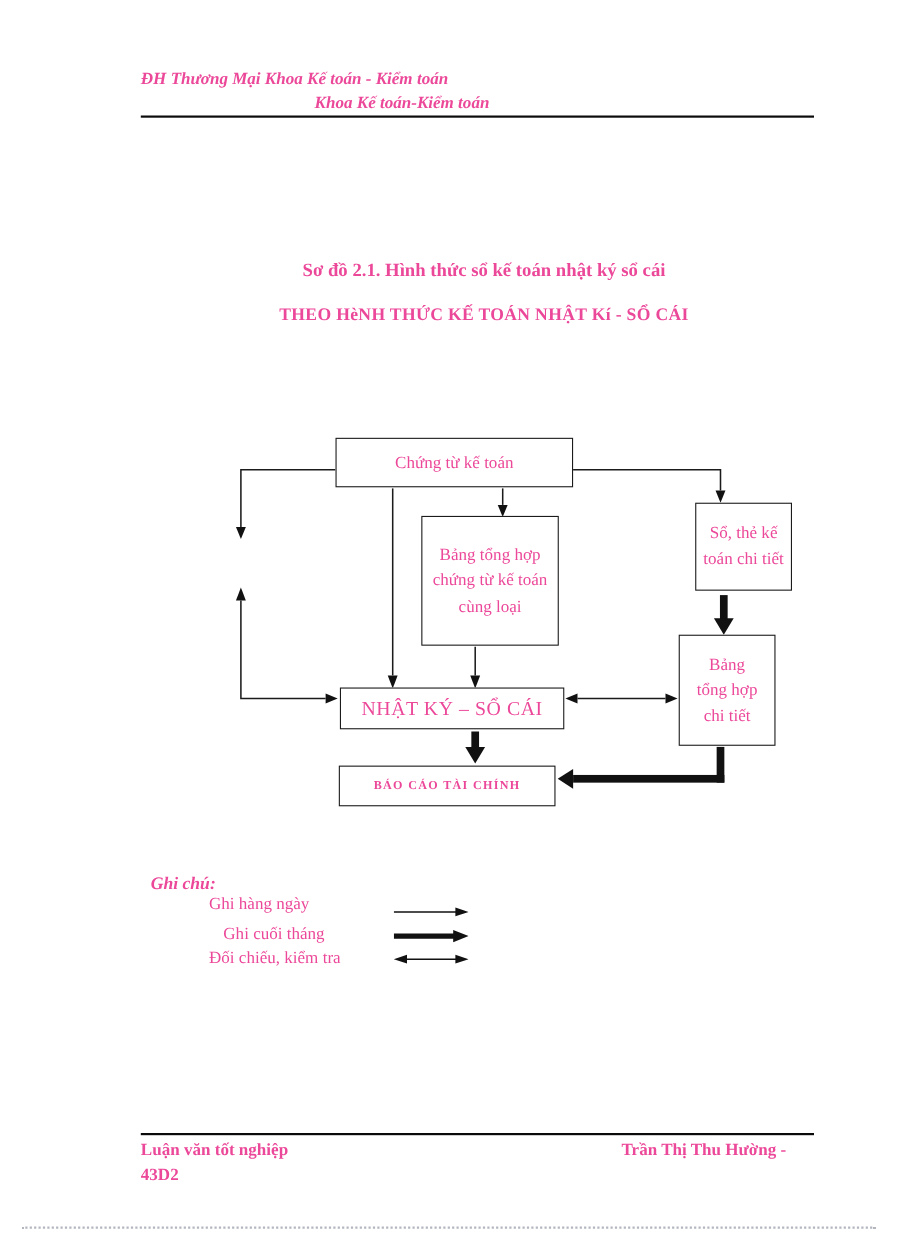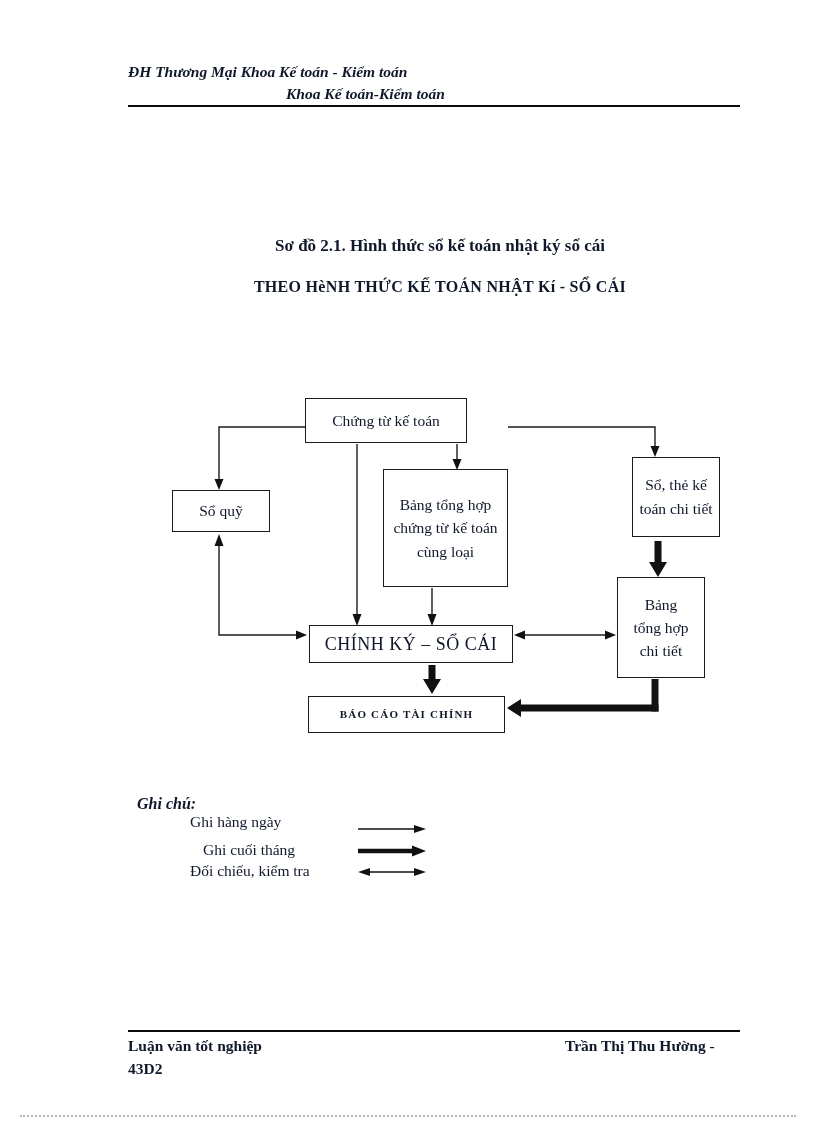--- a/index.html
+++ b/index.html
@@ -1,33 +1,33 @@
 <!DOCTYPE html>
 <html><head>
 <meta charset="utf-8">
 <style>
   html,body { margin:0; padding:0; background:#ffffff; }
   .page {
     position:relative; width:816px; height:1123px; margin:0 auto;
-    background:#ffffff; color:#0f172a;
+    background:#ffffff; color:#ec4899;
     font-family:"Liberation Serif", serif;
     overflow:hidden;
   }
   .abs { position:absolute; }
   .hline { position:absolute; background:#0a0a0a; height:2.4px; }
   .hdr-text { font-style:italic; font-weight:bold; font-size:15.5px; white-space:nowrap; }
   .title-line { position:absolute; left:70px; width:740px; text-align:center; font-weight:bold; }
   .doc-title { top:236px; font-size:17px; }
   .doc-subtitle { top:278px; font-size:16px; letter-spacing:0.3px; }
   .box {
     position:absolute; border:1.6px solid #1b1b1b; background:#ffffff;
     display:flex; align-items:center; justify-content:center;
     text-align:center; font-size:15.5px; line-height:1.5; box-sizing:border-box;
   }
-  .box-chungtu  { left:305px; top:398px; width:162px; height:45px; }
+  .box-chungtu  { left:305px; top:398px; width:216px; height:45px; }
   .box-soquy    { left:172px; top:490px; width:98px;  height:42px; }
   .box-bangth   { left:383px; top:469px; width:125px; height:118px; padding:16px 4px; }
   .box-sothe    { left:612px; top:457px; width:88px;  height:80px;  padding:0 6px; line-height:1.55;margin-left:20px; }
   .box-nhatky   { left:309px; top:625px; width:204px; height:38px; font-size:18px; letter-spacing:0.5px; }
   .box-bangct   { left:617px; top:577px; width:88px;  height:101px; padding:0 14px; line-height:1.5; }
   .box-baocao   { left:308px; top:696px; width:197px; height:37px; font-size:11px; font-weight:bold; letter-spacing:1.2px; }
   svg.overlay { position:absolute; left:0; top:0; pointer-events:none; }
   .legend-title { position:absolute; left:137px; top:795px; font-size:16px; font-weight:bold; font-style:italic; }
   .legend-label { position:absolute; left:190px; font-size:15.5px; white-space:nowrap; }
   .legend-arrow { position:absolute; left:358px; width:68px; height:12px; }
@@ -81,31 +81,28 @@
       <polygon points="423,679 441,679 432,694"></polygon>
       <rect x="651.5" y="679" width="7" height="32.5"></rect>
       <rect x="521" y="704.5" width="137.5" height="7"></rect>
       <polygon points="521,699 521,717 507,708"></polygon>
     </g>
   </svg>
 
   <div class="box box-chungtu">
     <span>Chứng từ kế toán</span>
   </div>
-  <div class="box box-soquy">
-    <span>Sổ quỹ</span>
-  </div>
   <div class="box box-bangth">
     <span>Bảng tổng hợp chứng từ kế toán cùng loại</span>
   </div>
   <div class="box box-sothe">
     <span>Sổ, thẻ kế toán chi tiết</span>
   </div>
   <div class="box box-nhatky">
-    <span>CHÍNH KÝ – SỔ CÁI</span>
+    <span>NHẬT KÝ – SỔ CÁI</span>
   </div>
   <div class="box box-bangct">
     <span>Bảng tổng hợp chi tiết</span>
   </div>
   <div class="box box-baocao">
     <span>BÁO CÁO TÀI CHÍNH</span>
   </div>
 
   <div class="legend-title">Ghi chú:</div>
 

